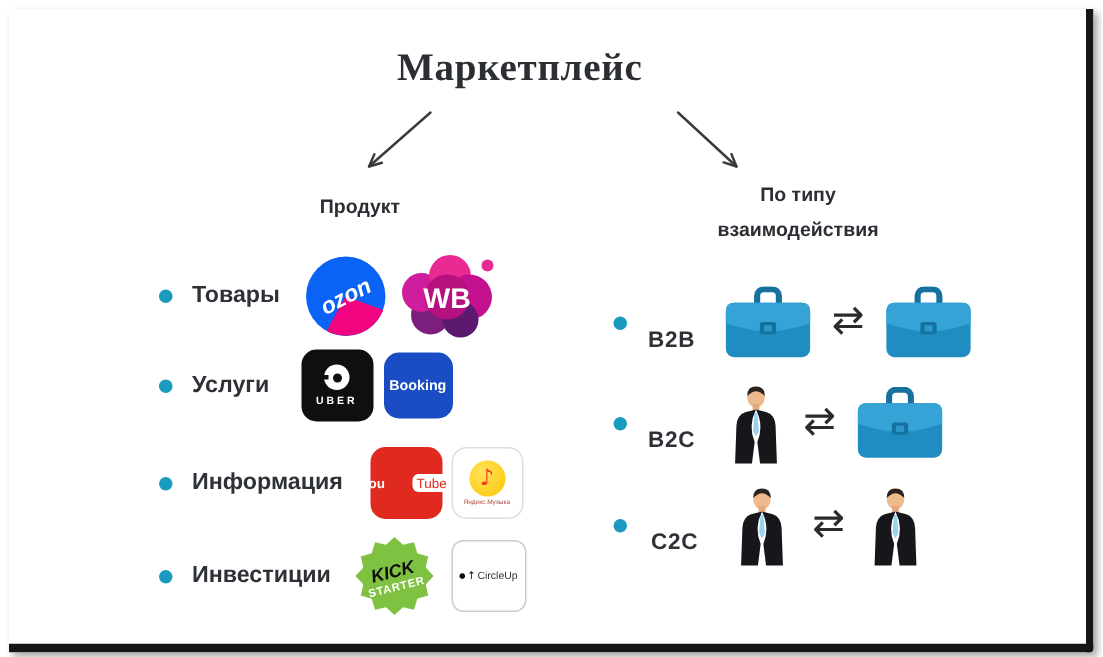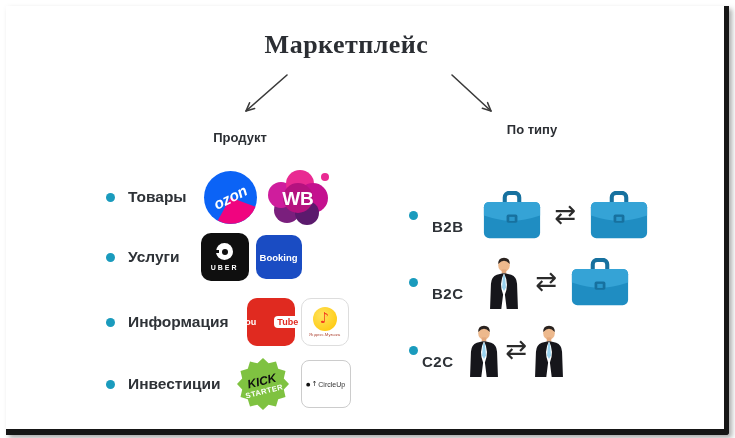--- a/index.html
+++ b/index.html
@@ -35,21 +35,21 @@
   .tile{border-radius:10px;display:flex;flex-direction:column;align-items:center;justify-content:center;flex:0 0 auto;}
   .uber-tile{width:48px;height:48px;background:#0f0f0f;}
   .uber-circle{position:relative;width:17px;height:17px;background:#fff;border-radius:50%;display:flex;align-items:center;justify-content:center;margin-bottom:4px;}
   .uber-dot{width:6px;height:6px;background:#0f0f0f;border-radius:50%;}
   .uber-notch{position:absolute;left:-1px;top:7px;width:4px;height:3px;background:#0f0f0f;}
   .uber-word{color:#fff;font-size:7px;font-weight:bold;letter-spacing:2px;}
   .booking-tile{width:46px;height:44px;background:#1a4cc3;}
   .booking-word{color:#fff;font-size:9.5px;font-weight:bold;}
   .yt-tile{width:48px;height:48px;background:#e02a20;flex-direction:row;gap:18px;}
   .yt-you{color:#fff;font-size:9px;font-weight:bold;}
-  .yt-tube{background:#fff;color:#e02a20;font-size:9px;font-weight:bold;border-radius:4px;padding:1px 3px;}
+  .yt-tube{background:#fff;color:#e02a20;font-size:9px;font-weight:normal;border-radius:4px;padding:1px 3px;}
   .ym-tile{width:46px;height:46px;background:#fff;border:1px solid #ddd;border-radius:10px;gap:1px;}
   .ym-circle{width:24px;height:24px;border-radius:50%;background:radial-gradient(circle at 38% 35%,#ffe35c,#ffc400);display:flex;align-items:center;justify-content:center;}
   .ym-note{color:#f43b1f;font-size:15px;line-height:1;font-family:"DejaVu Sans",sans-serif;}
   .ym-caption{font-size:6px;transform:scale(.72);color:#b04a3a;white-space:nowrap;}
   .cu-tile{width:48px;height:46px;background:#fff;border:1px solid #ccc;border-radius:8px;flex-direction:row;gap:1px;}
   .cu-dot{font-size:5px;color:#111;font-family:"DejaVu Sans",sans-serif;}
   .cu-arrow{font-size:7px;color:#111;font-family:"DejaVu Sans",sans-serif;}
   .cu-word{font-size:7px;color:#333;}
   .iconbox{flex:0 0 auto;display:flex;align-items:center;justify-content:center;}
 </style>
@@ -67,20 +67,21 @@
       <polyline points="254.6,108.5 246,111 249.6,102.8"></polyline>
       <line x1="452" y1="75" x2="491" y2="111"></line>
       <polyline points="482.4,108.3 491,111 487.6,102.7"></polyline>
     </g>
   </svg>
 
   <div class="col-header hdr-left">Продукт</div>
 
   <div class="col-header hdr-right">
     <div class="ln">По типу</div>
+    <div class="ln">взаимодействия</div>
   </div>
 
   <div class="row" style="left:106px;top:167px;height:60px;gap:13px;">
     <span class="bullet"></span>
     <span class="item-label">Товары</span>
     <span class="iconbox" style="margin-left:3px;">
       <svg width="55" height="55" viewBox="0 0 54 54">
         <circle cx="27" cy="27" r="26" fill="#0b63f6"></circle>
         <path d="M27 27 L51.5 36 A26 26 0 0 1 14.5 49.5 Z" fill="#f0047f"></path>
         <text x="27" y="32" text-anchor="middle" font-family="Liberation Sans, sans-serif" font-size="15" font-weight="800" font-style="italic" fill="#ffffff" transform="rotate(-27 27 27)">ozon</text>
@@ -194,21 +195,21 @@
       <svg width="58" height="49" viewBox="0 0 64 54">
         <rect x="24" y="2" width="16" height="15" rx="5" fill="none" stroke="#17719f" stroke-width="4.5"></rect>
         <rect x="1" y="12" width="62" height="40" rx="6" fill="#1f8dc2"></rect>
         <path d="M1,18 Q1,12 7,12 L57,12 Q63,12 63,18 L63,27 Q45,33 32,33 Q19,33 1,27 Z" fill="#35a3d6"></path>
         <rect x="26" y="26" width="12" height="9" rx="2" fill="#17719f"></rect>
         <rect x="29" y="28.5" width="6" height="4.5" fill="#2b98cc"></rect>
       </svg>
     </span>
   </div>
 
-  <div class="row" style="left:409px;top:320px;height:60px;gap:4px;">
+  <div class="row" style="left:409px;top:320px;height:60px;gap:16px;">
     <span class="bullet"></span>
     <span class="rlabel">C2C</span>
     <span class="iconbox" style="margin-left:8px;">
       <svg width="36" height="58" viewBox="0 0 40 60">
         <ellipse cx="20" cy="11" rx="6.5" ry="7.5" fill="#edb98d"></ellipse>
         <path d="M13.5 10 Q13.5 3 20 3 Q26.5 3 26.5 10 Q23 6.5 20 6.5 Q17 6.5 13.5 10 Z" fill="#2a2320"></path>
         <rect x="17.5" y="16" width="5" height="5" fill="#e3a87c"></rect>
         <polygon points="20,20 13,22.5 20,38 27,22.5" fill="#ffffff"></polygon>
         <polygon points="19,22.5 21,22.5 22.2,36 20,40 17.8,36" fill="#9ad3ef"></polygon>
         <path d="M20,20 L12,22 Q6,24 5.5,32 L4.5,60 L17,60 L19,44 Q14,32 20,20 Z" fill="#16161b"></path>

